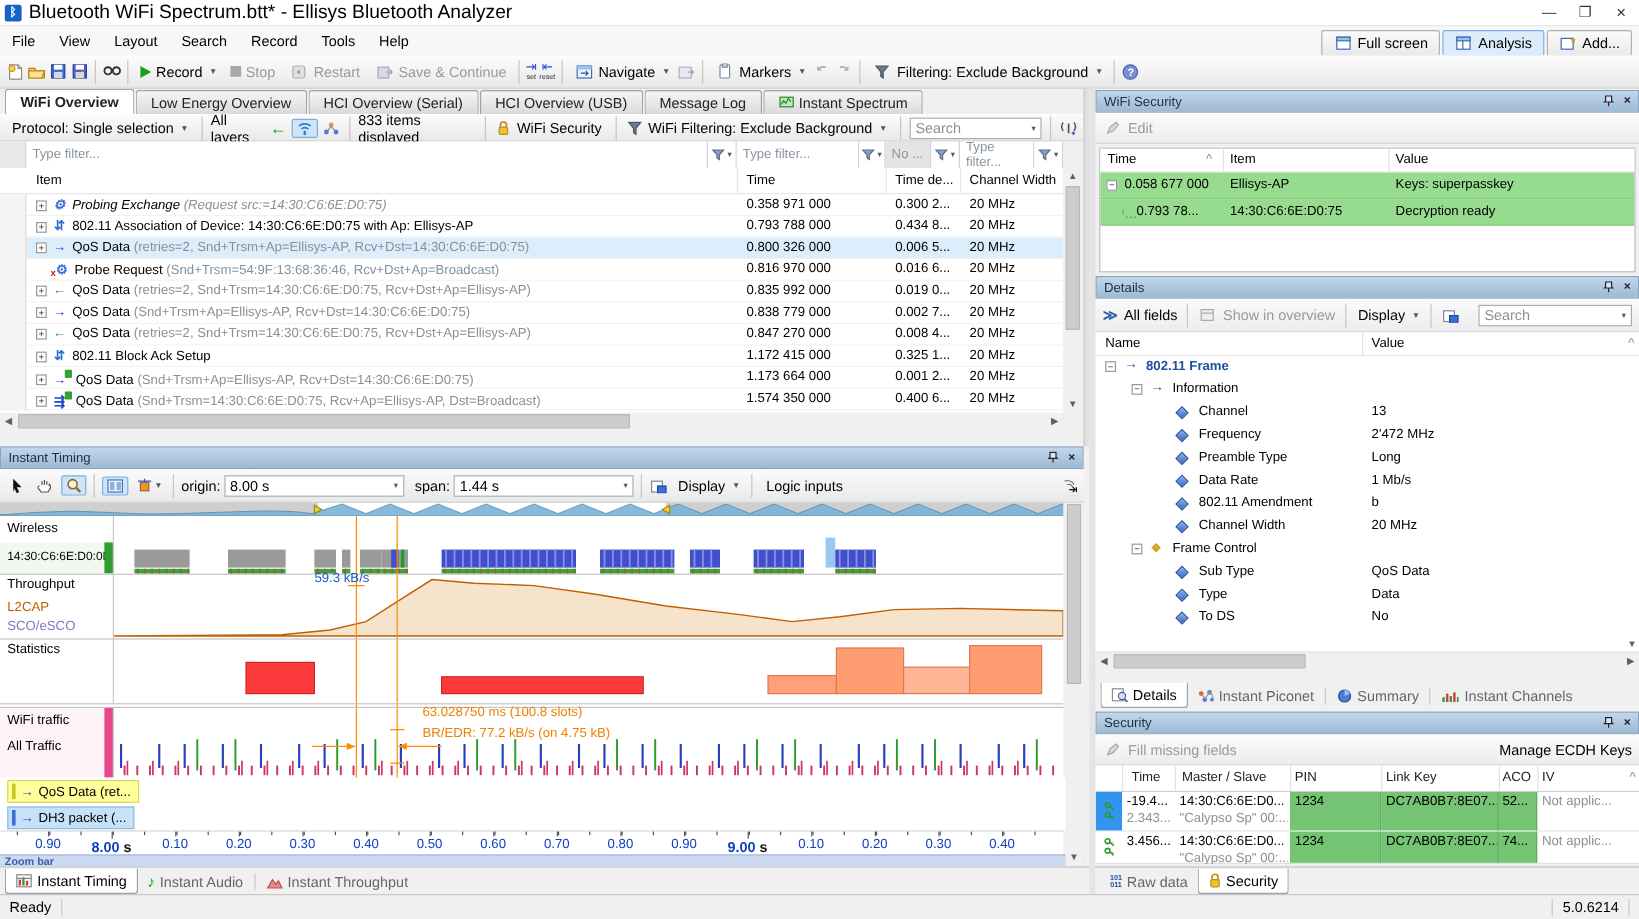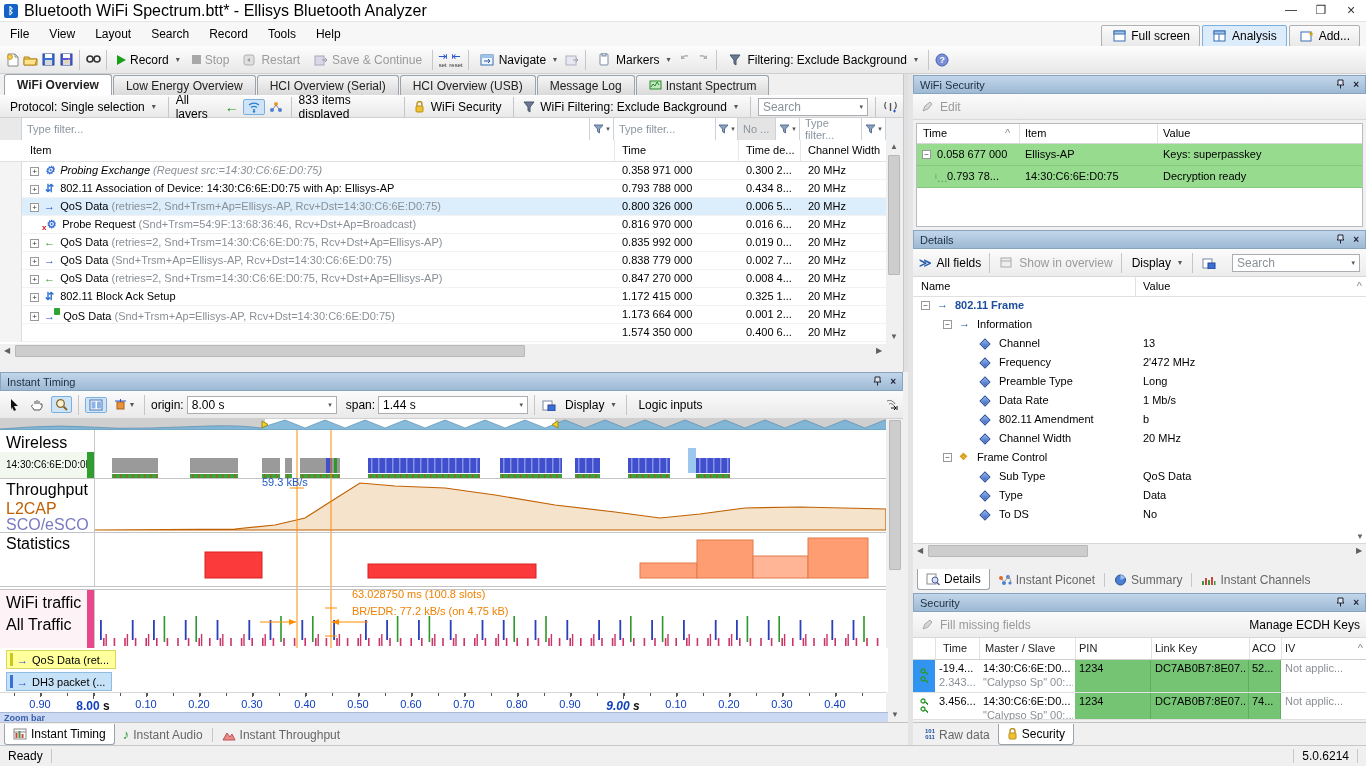--- a/index.html
+++ b/index.html
@@ -64,21 +64,21 @@
 
 #itpanel{position:absolute;left:0;top:372px;width:908px;height:350px;background:#f0f0f0}
 .ptitle{height:19px;background:linear-gradient(#c2d6ea,#9db9d4);border:1px solid #89a4bf;display:flex;align-items:center;padding:0 6px;color:#1c2e40}
 .ptitle .pbtns{margin-left:auto;display:flex;gap:8px;color:#223;font-size:10px;font-weight:bold}
 #ittoolbar{position:absolute;left:0;top:19px;width:903px;height:28px;background:linear-gradient(#fbfbfb,#e9e9e9);border-bottom:1px solid #d0d0d0;display:flex;align-items:center;gap:3px;padding:0 4px;font-size:12px}
 .itgl{border:1px solid transparent;border-radius:2px;padding:1px 3px;display:flex;align-items:center}
 .itgl.on{border-color:#7ab0e0;background:#cfe4f7}
 #zoomstrip{position:absolute;left:0;top:47px;width:886px;height:11px;background:#cfcfcf}
 #chart{position:absolute;left:0;top:58px;width:886px;height:262px;background:#fff}
 .lblcol{position:absolute;left:0;width:95px;border-right:1px solid #c8c8c8;background:#fff}
-.seclbl{position:absolute;left:6px;font-size:16px;white-space:nowrap}
+.seclbl{position:absolute;left:6px;font-size:11px;white-space:nowrap}
 .divider{position:absolute;left:0;width:886px;height:1px;background:#c4c4c4}
 #axis{position:absolute;left:0;top:320px;width:886px;height:20px;background:#fff;border-top:1px solid #d8d8d8}
 .tick{position:absolute;top:0;width:1px;background:#555}
 .alab{position:absolute;top:5px;width:44px;text-align:center;color:#1040c0;font-size:11px}
 .alab.maj{font-weight:bold;top:6px;font-size:12px}
 .alab.maj .unit{color:#111}
 #zoombarrow{position:absolute;left:0;top:340px;width:903px;height:10px;background:#ccd9f2;border-top:1px solid #a9b9d6;color:#3a5fae;font-weight:bold;font-size:9px;line-height:10px;padding-left:4px}
 .anno{position:absolute;color:#f08000;font-size:11px;white-space:nowrap}
 .ratelbl{position:absolute;color:#1f58c8;font-size:11px}
 .plabel{position:absolute;left:6px;height:19px;display:flex;align-items:center;gap:4px;padding:0 6px 0 3px;font-size:11px;white-space:nowrap}
@@ -477,20 +477,21 @@
       </div>
       <div class="trow">
         <div class="gut"></div>
         <div class="cell" style="left: 30px; width: 580px;"><span class="xbox">+</span>&nbsp;<span class="rowico" style="color:#2244cc">→</span><span class="locky"></span>&nbsp;<span>QoS Data </span><span class="dimtxt">(Snd+Trsm+Ap=Ellisys-AP, Rcv+Dst=14:30:C6:6E:D0:75)</span></div>
         <div class="cell" style="left: 622px; width: 110px;">1.173 664 000</div>
         <div class="cell" style="left: 746px; width: 52px;">0.001 2...</div>
         <div class="cell" style="left: 808px; width: 76px;">20 MHz</div>
       </div>
       <div class="trow ">
         <div class="gut"></div>
+        <div class="cell" style="left: 30px; width: 580px;"><span class="xbox">+</span>&nbsp;<span class="rowico" style="color:#2244cc">⇶</span><span class="locky"></span>&nbsp;<span>QoS Data </span><span class="dimtxt">(Snd+Trsm=14:30:C6:6E:D0:75, Rcv+Ap=Ellisys-AP, Dst=Broadcast)</span></div>
         <div class="cell" style="left: 622px; width: 110px;">1.574 350 000</div>
         <div class="cell" style="left: 746px; width: 52px;">0.400 6...</div>
         <div class="cell" style="left: 808px; width: 76px;">20 MHz</div>
       </div>
     </div>
 
   <div class="scroll" style="left:0;top:344px;width:886px;height:15px">
     <span class="sarrow" style="left:0;top:0">◀</span>
     <div class="sthumb" style="left:15px;top:1px;width:510px;height:12px"></div>
     <span class="sarrow" style="right:0;top:0">▶</span>
@@ -984,21 +985,21 @@
         <div class="alab" style="left: 336px;">0.50</div>
         <div class="tick" style="left: 411px; height: 4px;"></div>
         <div class="alab" style="left: 389px;">0.60</div>
         <div class="tick" style="left: 464px; height: 4px;"></div>
         <div class="alab" style="left: 442px;">0.70</div>
         <div class="tick" style="left: 517px; height: 4px;"></div>
         <div class="alab" style="left: 495px;">0.80</div>
         <div class="tick" style="left: 570px; height: 4px;"></div>
         <div class="alab" style="left: 548px;">0.90</div>
         <div class="tick" style="left: 623px; height: 6px;"></div>
-        <div class="alab maj" style="left: 601px; font-style: italic;">9.00<span class="unit"> s</span></div>
+        <div class="alab maj" style="left: 601px;">9.00<span class="unit"> s</span></div>
         <div class="tick" style="left: 676px; height: 4px;"></div>
         <div class="alab" style="left: 654px;">0.10</div>
         <div class="tick" style="left: 729px; height: 4px;"></div>
         <div class="alab" style="left: 707px;">0.20</div>
         <div class="tick" style="left: 782px; height: 4px;"></div>
         <div class="alab" style="left: 760px;">0.30</div>
         <div class="tick" style="left: 835px; height: 4px;"></div>
         <div class="alab" style="left: 813px;">0.40</div>
       </div>
     <div id="zoombarrow">Zoom bar</div>

